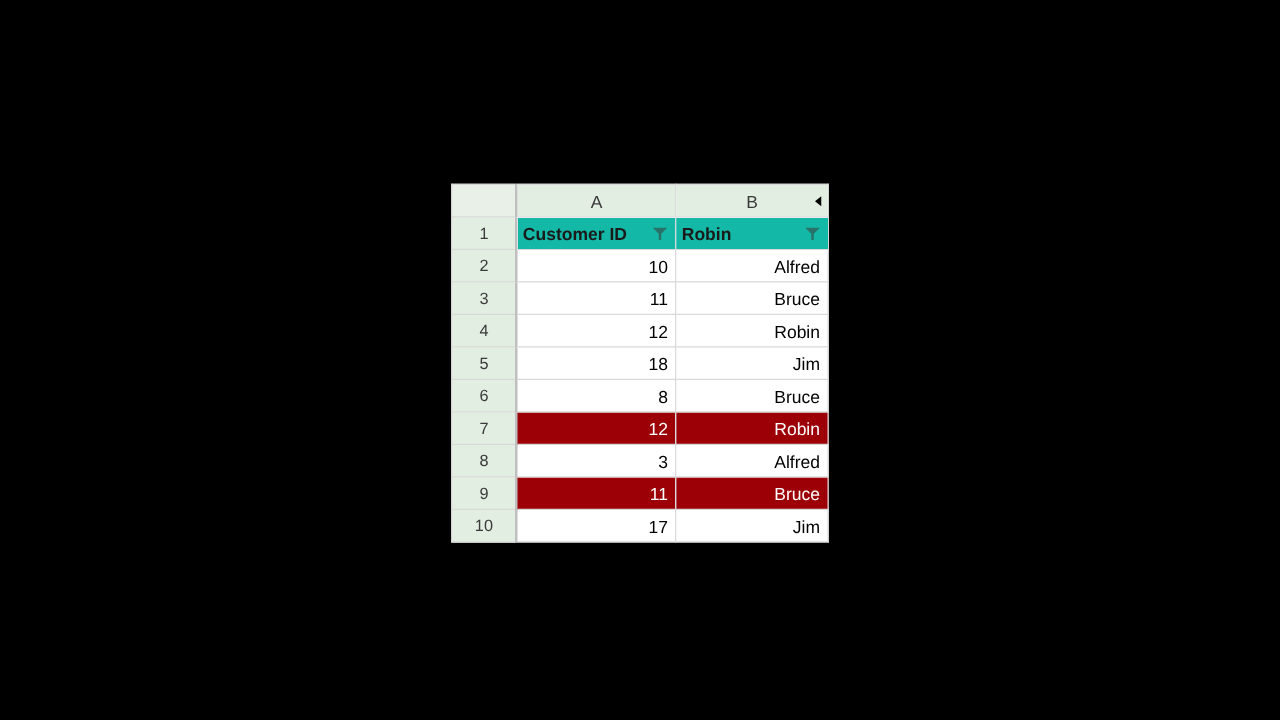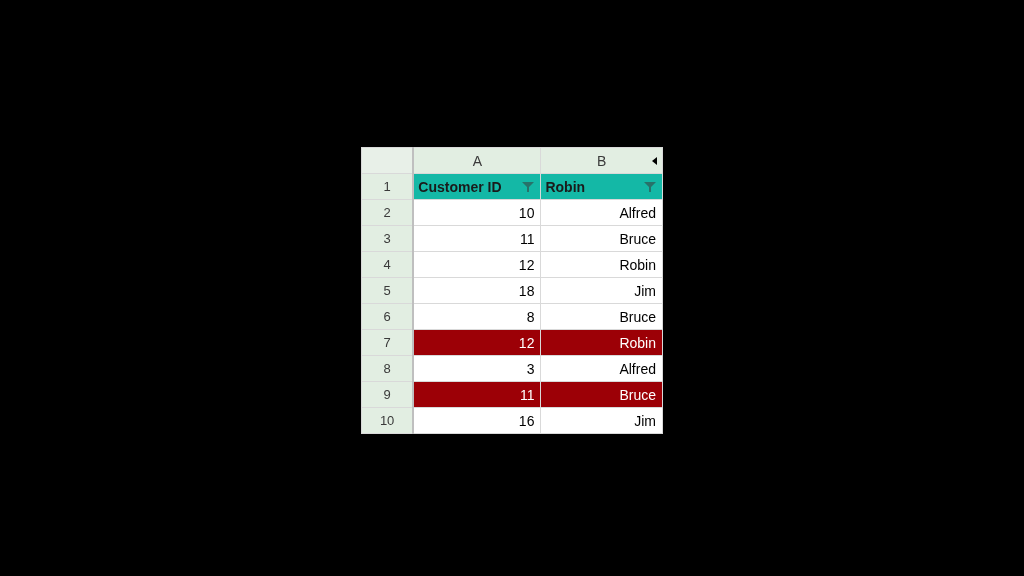--- a/index.html
+++ b/index.html
@@ -191,19 +191,19 @@
       <td class="cell num"><span>3</span></td>
       <td class="cell txt"><span>Alfred</span></td>
     </tr>
     <tr class="dup">
       <td class="rowhdr"><span>9</span></td>
       <td class="cell num"><span>11</span></td>
       <td class="cell txt"><span>Bruce</span></td>
     </tr>
     <tr>
       <td class="rowhdr"><span>10</span></td>
-      <td class="cell num"><span>16</span></td>
+      <td class="cell num"><span>17</span></td>
       <td class="cell txt"><span>Jim</span></td>
     </tr>
 
   </tbody>
     </table>
 </div>
 
 </body></html>

